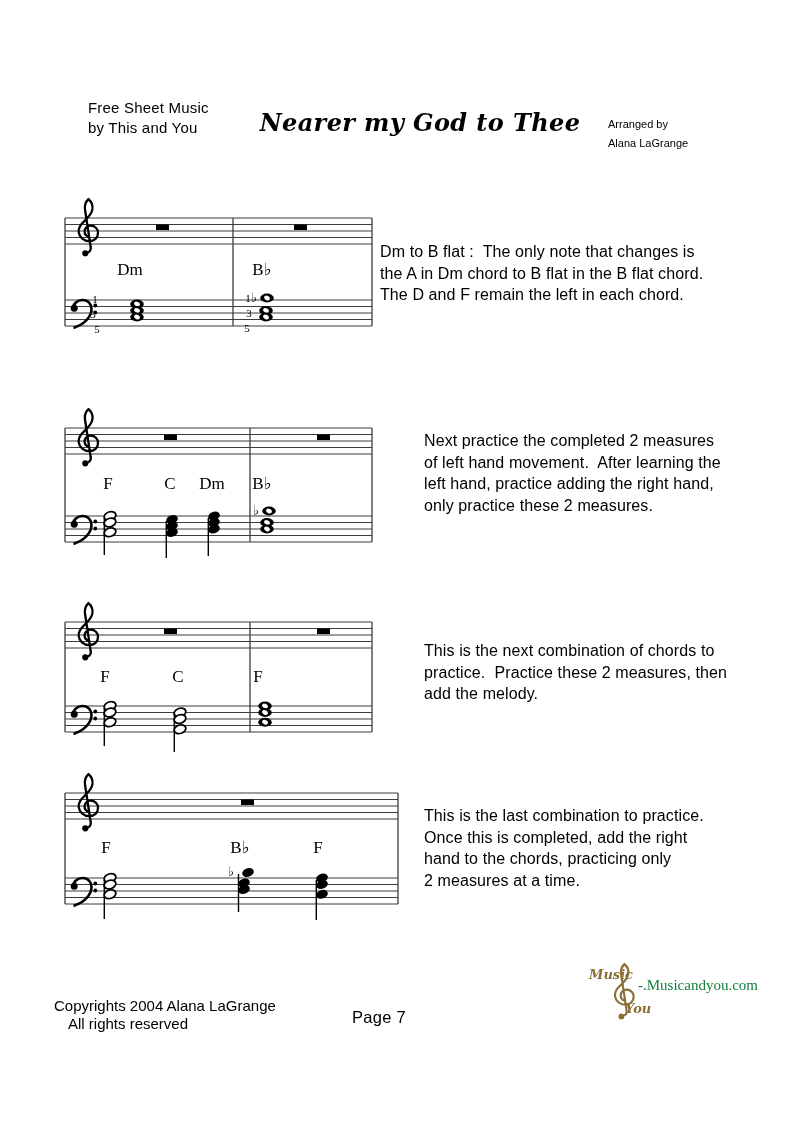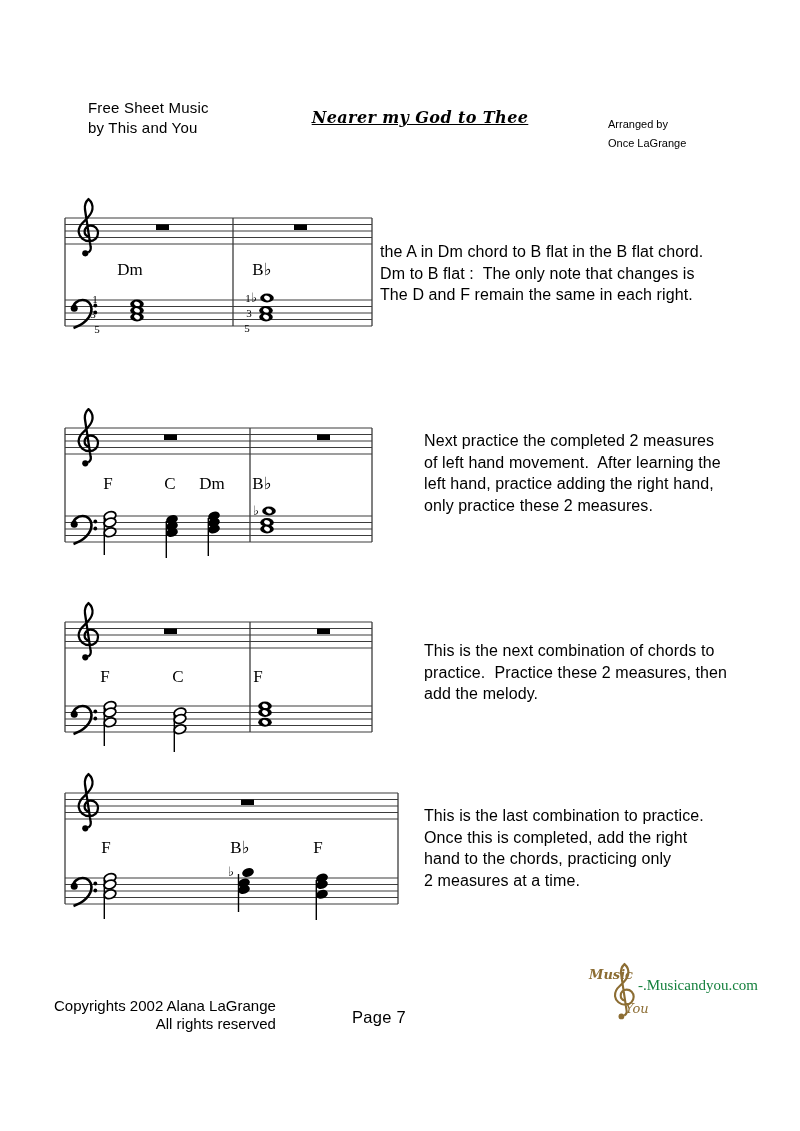--- a/index.html
+++ b/index.html
@@ -6,64 +6,64 @@
   .page{
     position:relative;width:800px;height:1131px;background:#ffffff;
     font-family:"Liberation Sans","DejaVu Sans",sans-serif;color:#000;
     overflow:hidden;
   }
   .abs{position:absolute;}
   
   .brand{left:88px;top:98px;font-size:15px;line-height:20px;letter-spacing:.2px;}
   .title{left:250px;top:108px;width:340px;text-align:center;
     font-family:"DejaVu Serif","Liberation Serif",serif;
-    font-style:italic;font-weight:bold;font-size:16px;letter-spacing:.4px;text-decoration:underline;}
+    font-style:italic;font-weight:bold;font-size:24px;letter-spacing:.4px;}
   .arranged{left:608px;top:115px;font-size:11px;line-height:19px;}
   
   .system{left:60px;width:740px;}
   .music-svg{position:absolute;left:0;top:0;}
   .instructions{position:absolute;font-size:16px;line-height:21.5px;letter-spacing:.1px;}
   .instructions div{white-space:pre-wrap;}
   .ins-1{left:320px;top:46px;width:420px;}
   .ins-2{left:364px;top:22px;width:380px;}
   .ins-3{left:364px;top:40px;width:380px;}
   .ins-4{left:364px;top:35px;width:380px;}
   
   .staff line, .barline{stroke:#3c3c3c;stroke-width:1.1;}
   .barline{stroke-width:1.3;}
   .clef path{fill:none;stroke:#000;}
   text.chord{font-family:"Liberation Serif","DejaVu Sans",serif;font-size:17px;}
   text.fing{font-family:"Liberation Serif","DejaVu Sans",serif;font-size:11px;}
   text.flat{font-family:"DejaVu Sans",sans-serif;font-size:13px;}
   .stem{stroke:#000;stroke-width:1.4;}
   
   .copyright{left:54px;top:997px;font-size:15px;line-height:17.5px;}
-  .copyright .l2{padding-left:14px;text-align:right;}
+  .copyright .l2{padding-left:14px;}
   .pagenum{left:352px;top:1008px;font-size:16.5px;letter-spacing:.3px;}
   .logo-music{left:589px;top:967px;font-family:"DejaVu Serif",serif;
     font-style:italic;font-weight:bold;font-size:13px;color:#8c6d33;}
   .logo-you{left:625px;top:1001px;font-family:"DejaVu Serif",serif;
-    font-style:italic;font-weight:normal;font-size:13px;color:#8c6d33;}
+    font-style:italic;font-weight:bold;font-size:13px;color:#8c6d33;}
   .website{left:638px;top:977px;font-family:"Liberation Serif","DejaVu Serif",serif;
     font-size:15px;color:#15803d;}
   .logo-clef{left:610px;top:962px;}
 </style>
 </head>
 <body>
 
 <div class="page">
 
   <div class="abs brand">
     <div>Free Sheet Music</div>
     <div>by This and You</div>
   </div>
   <div class="abs title">Nearer my God to Thee</div>
   <div class="abs arranged">
     <div>Arranged by</div>
-    <div>Once LaGrange</div>
+    <div>Alana LaGrange</div>
   </div>
 
   <div class="abs system" style="top:195px;height:150px;">
     <svg class="music-svg" width="345" height="150" viewBox="0 0 345 150">
       <g class="staff">
         <line x1="5" y1="23" x2="312" y2="23"></line>
           <line x1="5" y1="29.5" x2="312" y2="29.5"></line>
         <line x1="5" y1="36" x2="312" y2="36"></line>
           <line x1="5" y1="42.5" x2="312" y2="42.5"></line>
         <line x1="5" y1="49" x2="312" y2="49"></line>
@@ -124,23 +124,23 @@
             <ellipse rx="6.8" ry="4.4"></ellipse>
             <ellipse rx="2.2" ry="3" transform="rotate(-62)" fill="#fff"></ellipse>
           </g>
         <g transform="translate(206,122)">
             <ellipse rx="6.8" ry="4.4"></ellipse>
             <ellipse rx="2.2" ry="3" transform="rotate(-62)" fill="#fff"></ellipse>
           </g>
       </g>
     </svg>
     <div class="instructions ins-1">
+      <div>Dm to B flat :  The only note that changes is</div>
       <div>the A in Dm chord to B flat in the B flat chord.</div>
-      <div>Dm to B flat :  The only note that changes is</div>
-      <div>The D and F remain the same in each right.</div>
+      <div>The D and F remain the left in each chord.</div>
     </div>
   </div>
 
   <div class="abs system" style="top:408px;height:165px;">
     <svg class="music-svg" width="345" height="165" viewBox="0 0 345 165">
       <g class="staff">
         <line x1="5" y1="20" x2="312" y2="20"></line>
           <line x1="5" y1="26.5" x2="312" y2="26.5"></line>
         <line x1="5" y1="33" x2="312" y2="33"></line>
           <line x1="5" y1="39.5" x2="312" y2="39.5"></line>
@@ -342,21 +342,21 @@
     </svg>
     <div class="instructions ins-4">
       <div>This is the last combination to practice.</div>
       <div>Once this is completed, add the right</div>
       <div>hand to the chords, practicing only</div>
       <div>2 measures at a time.</div>
     </div>
   </div>
 
   <div class="abs copyright">
-    <div>Copyrights 2002 Alana LaGrange</div>
+    <div>Copyrights 2004 Alana LaGrange</div>
     <div class="l2">All rights reserved</div>
   </div>
   <div class="abs pagenum">Page 7</div>
 
   <div class="abs logo-music">Music</div>
   <svg class="abs logo-clef" width="28" height="58" viewBox="0 0 24 60">
     <path d="M12.2 55.4 C14.2 54.2 15.2 51.9 14.6 49.6 L9 12.5 C8.4 8.3 9.9 4.6 12.5 2.2 C15.4 4.7 17 8.6 16.4 12.4 C15.7 17 12.4 20.4 8.1 24.3 C4.3 27.7 2.2 31 2.7 35.2 C3.3 40.4 8 44.2 13.3 44.2 C18.3 44.2 22 40.7 22 36 C22 31.7 18.9 28.6 14.8 28.6 C11.2 28.6 8.6 31.3 8.6 34.6 C8.6 37.1 10.2 39.1 12.5 39.8" fill="none" stroke="#8c6d33" stroke-width="2.2"></path>
     <circle cx="9.3" cy="56.3" r="3" fill="#8c6d33"></circle>
   </svg>
   <div class="abs logo-you">You</div>

